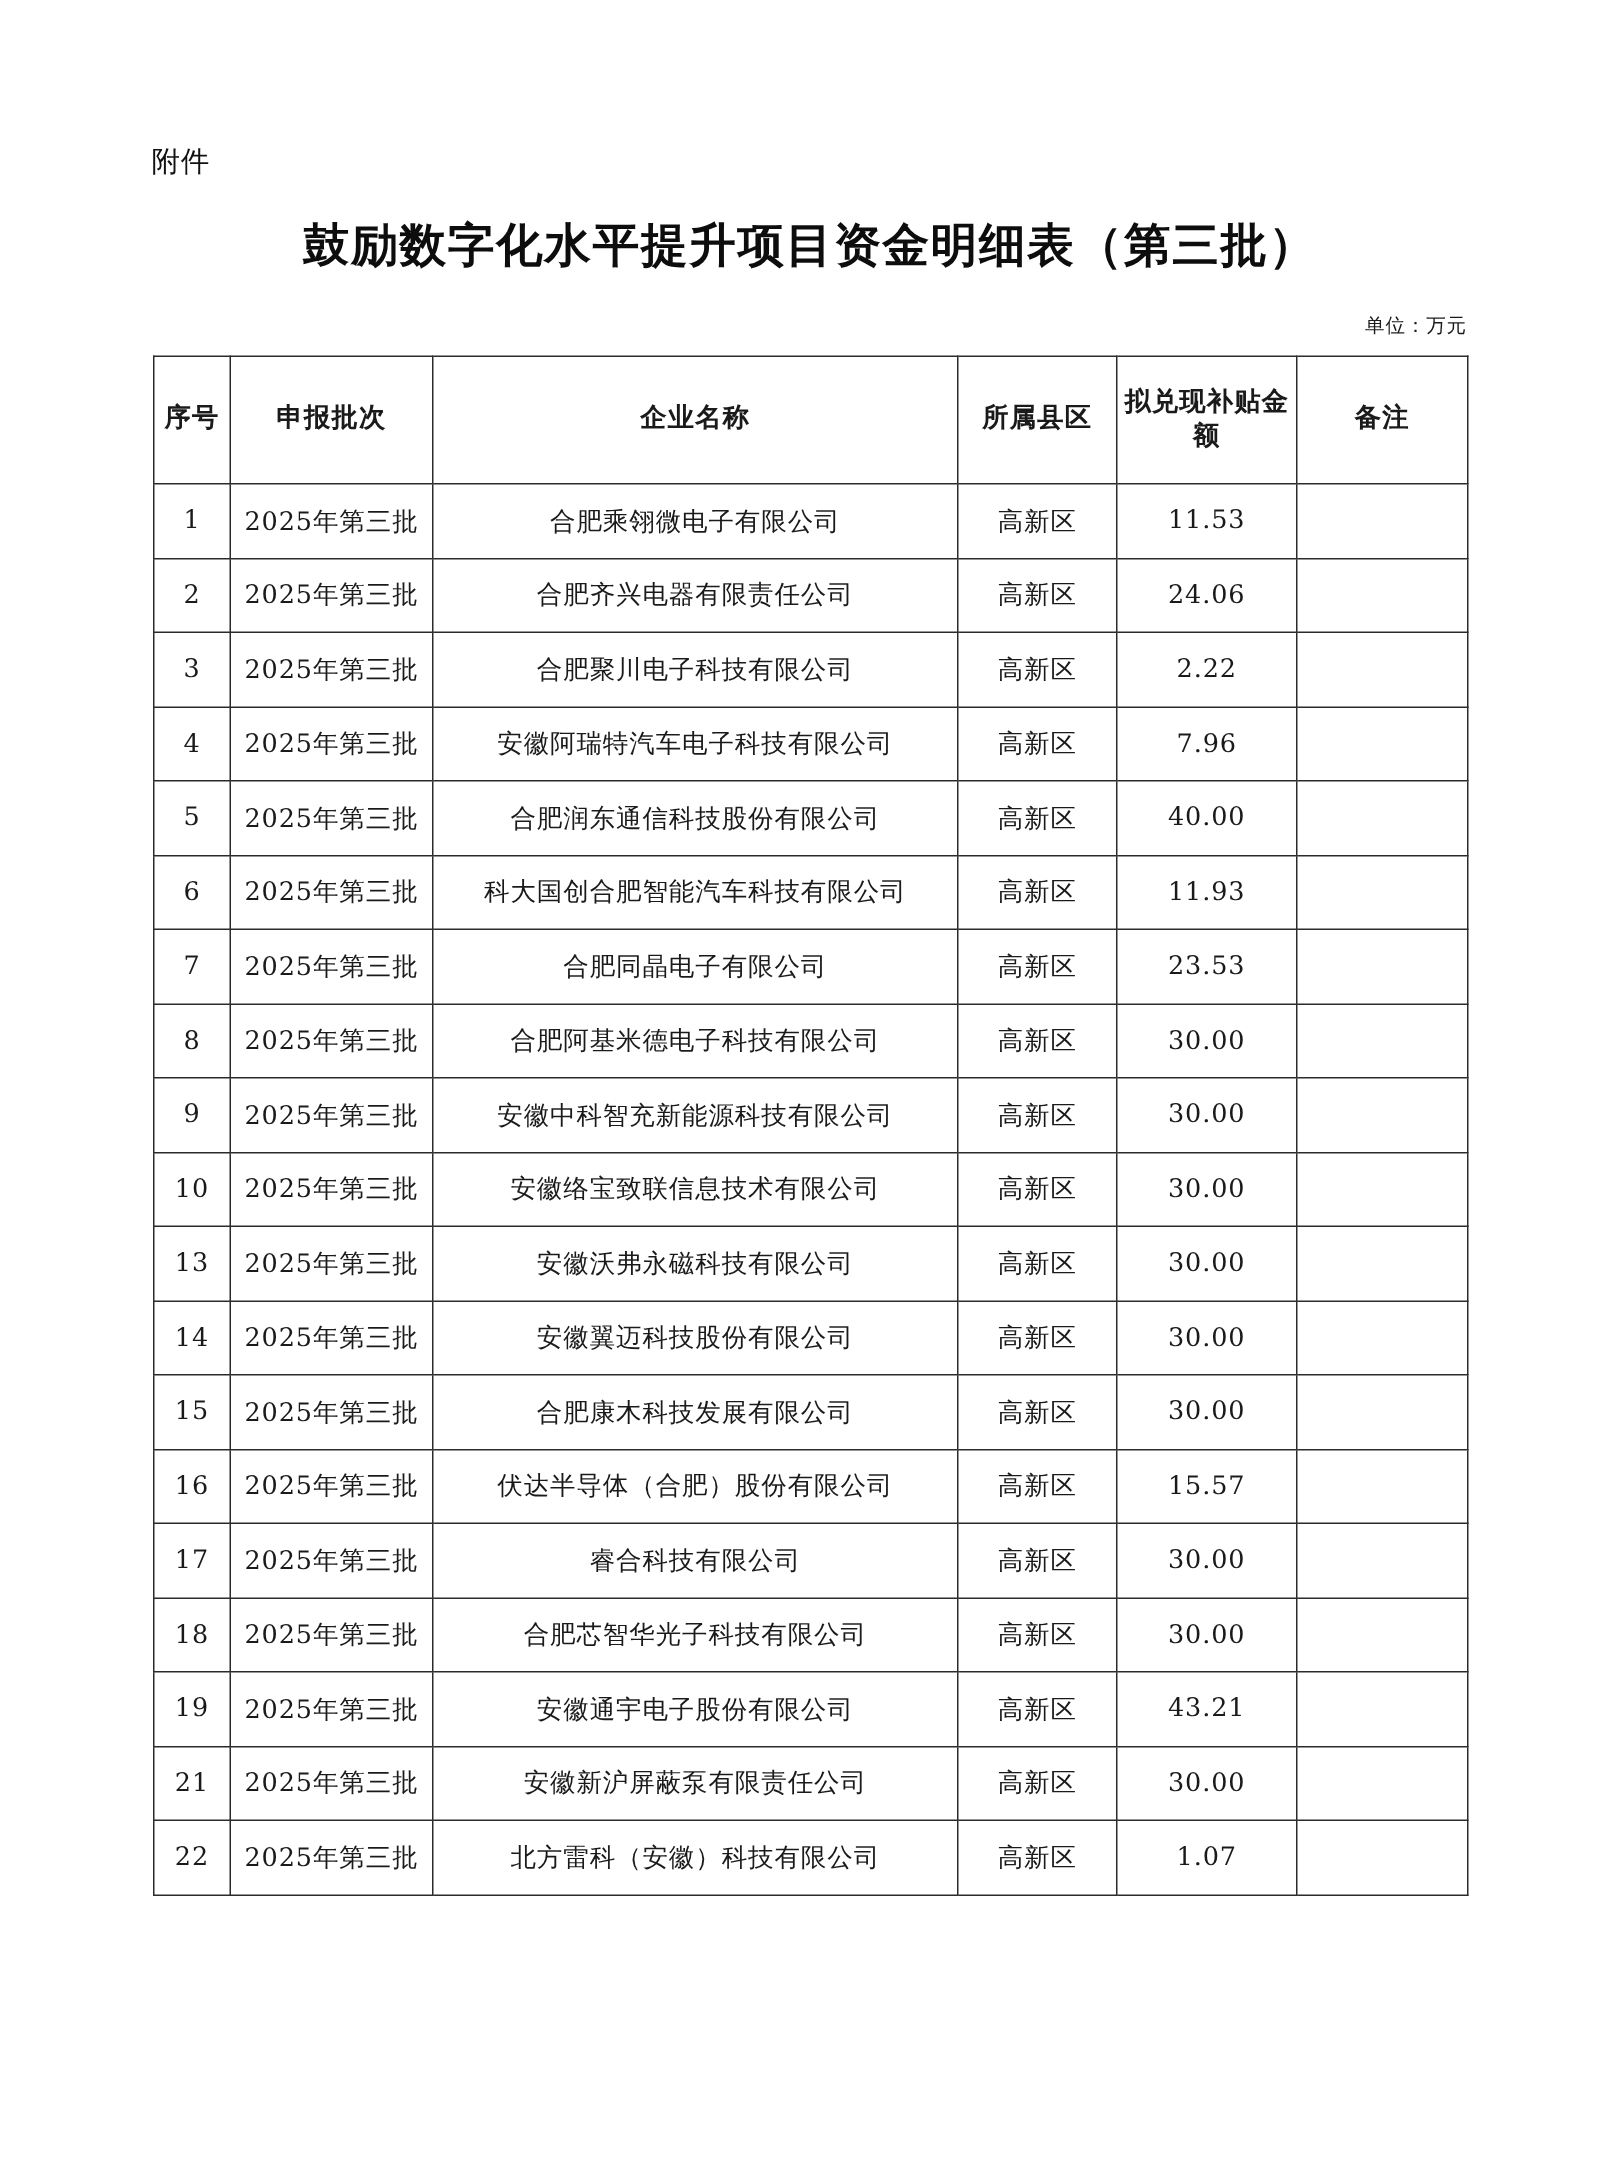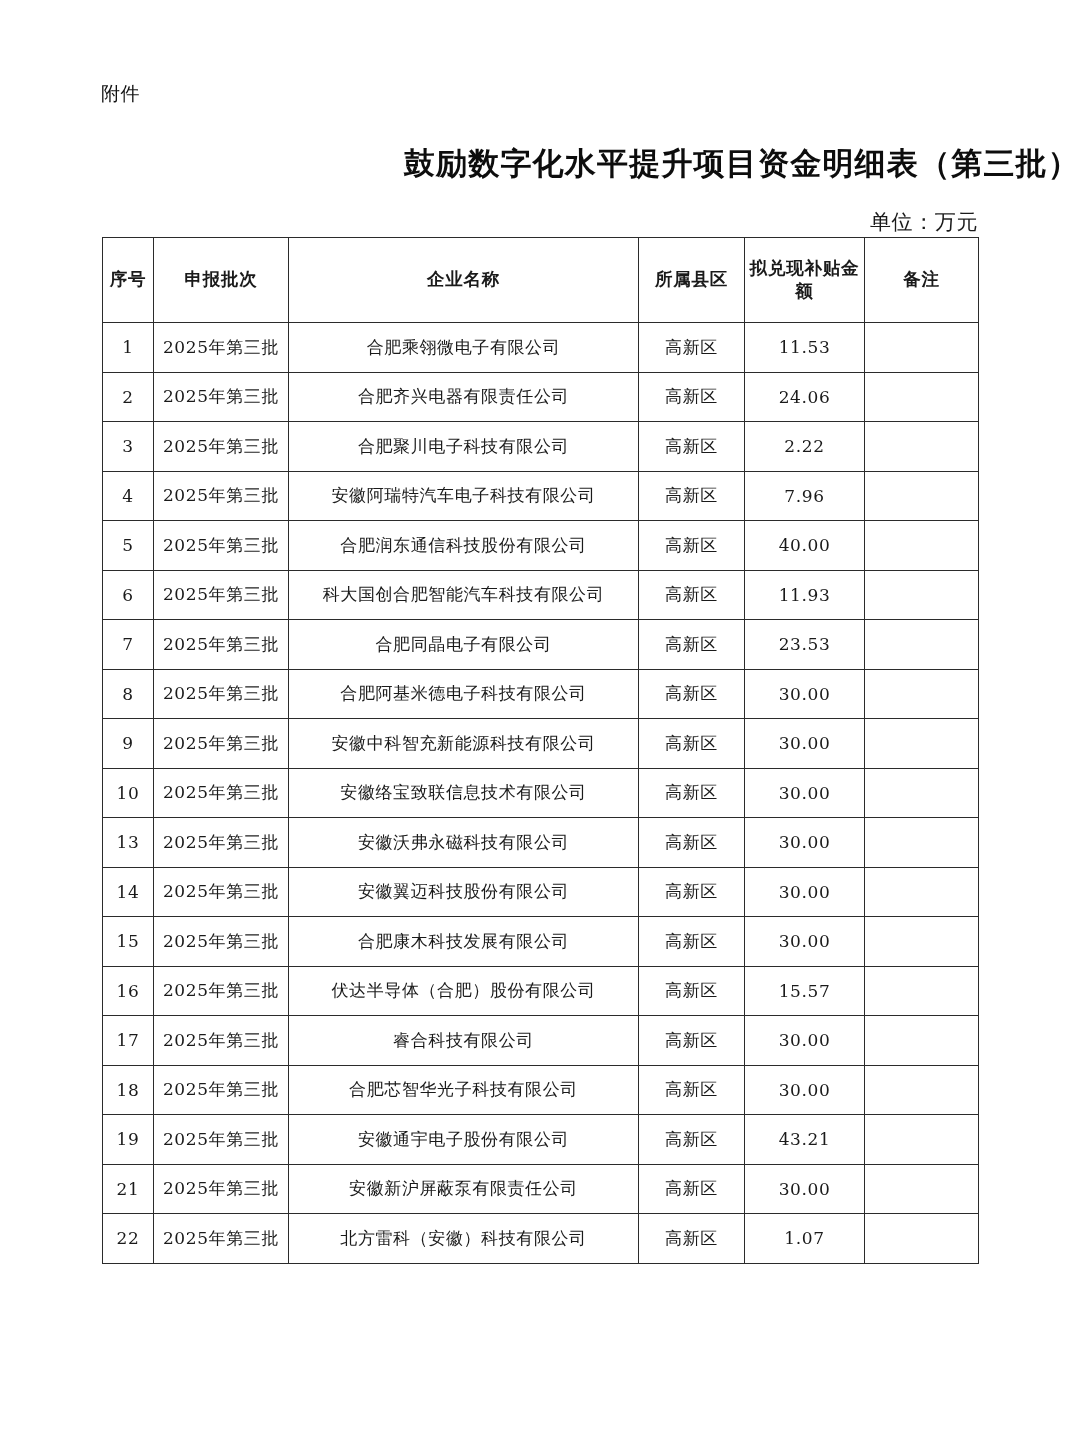--- a/index.html
+++ b/index.html
@@ -21,47 +21,47 @@
     left: 0;
     top: 0;
     width: 1080px;
     height: 1449px;
   }
 
   
   .attachment-label {
     position: absolute;
     left: 101px;
-    top: 81px;
+    top: 95px;
     font-family: Liberation Mono, monospace;
     font-size: 19px;
     letter-spacing: 0.5px;
     color: #111;
   }
 
   
   .doc-title {
     position: absolute;
     left: 0;
     top: 143px;
     width: 1080px;
-    text-align: right;
+    text-align: center;
     font-family: Liberation Mono, monospace;
     font-size: 31px;
     font-weight: bold;
     letter-spacing: 1.2px;
     color: #0d0d0d;
   }
 
   
   .unit-note {
     position: absolute;
     right: 102px;
     top: 208px;
-    font-size: 21px;
+    font-size: 13px;
     letter-spacing: 0.6px;
     color: #1a1a1a;
     font-family: Liberation Serif, serif;
   }
 
   
   .table-wrap {
     position: absolute;
     left: 102px;
     top: 237px;

